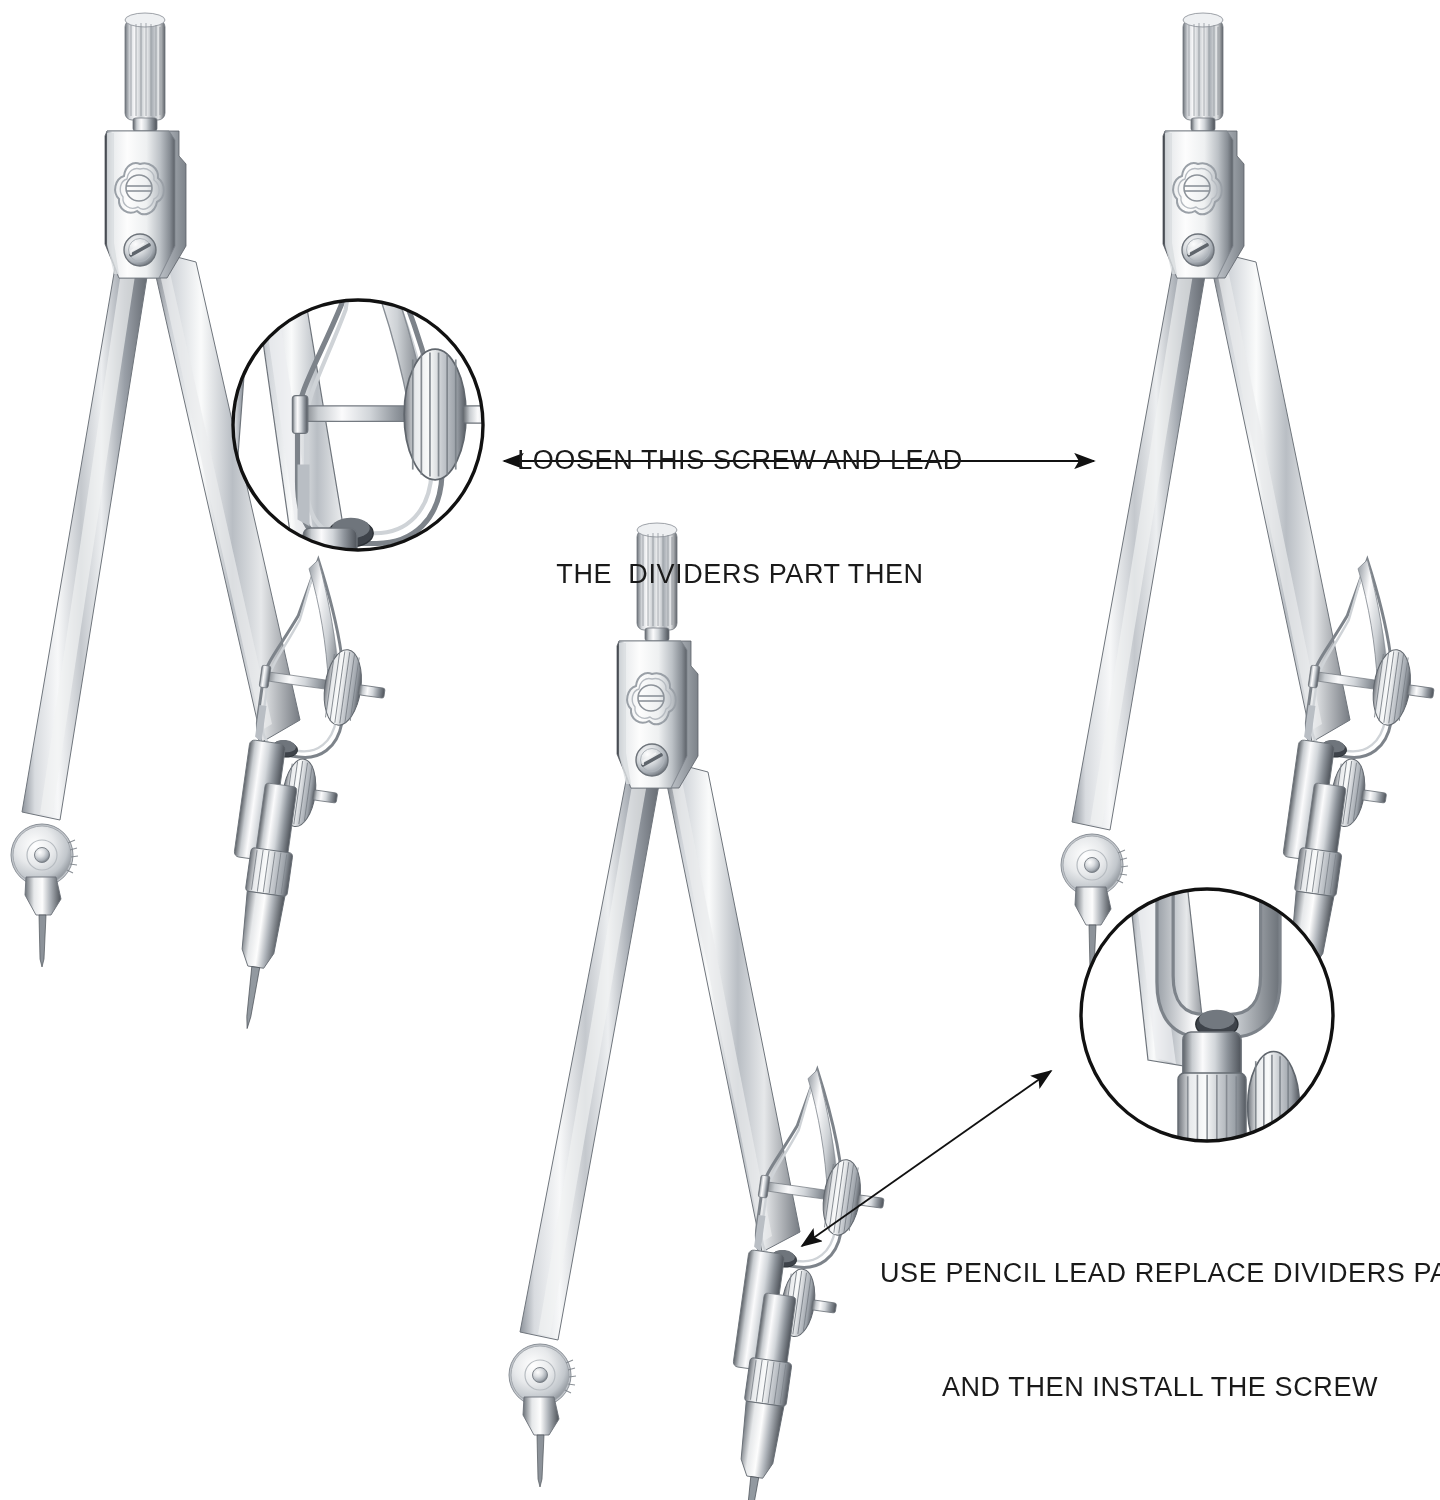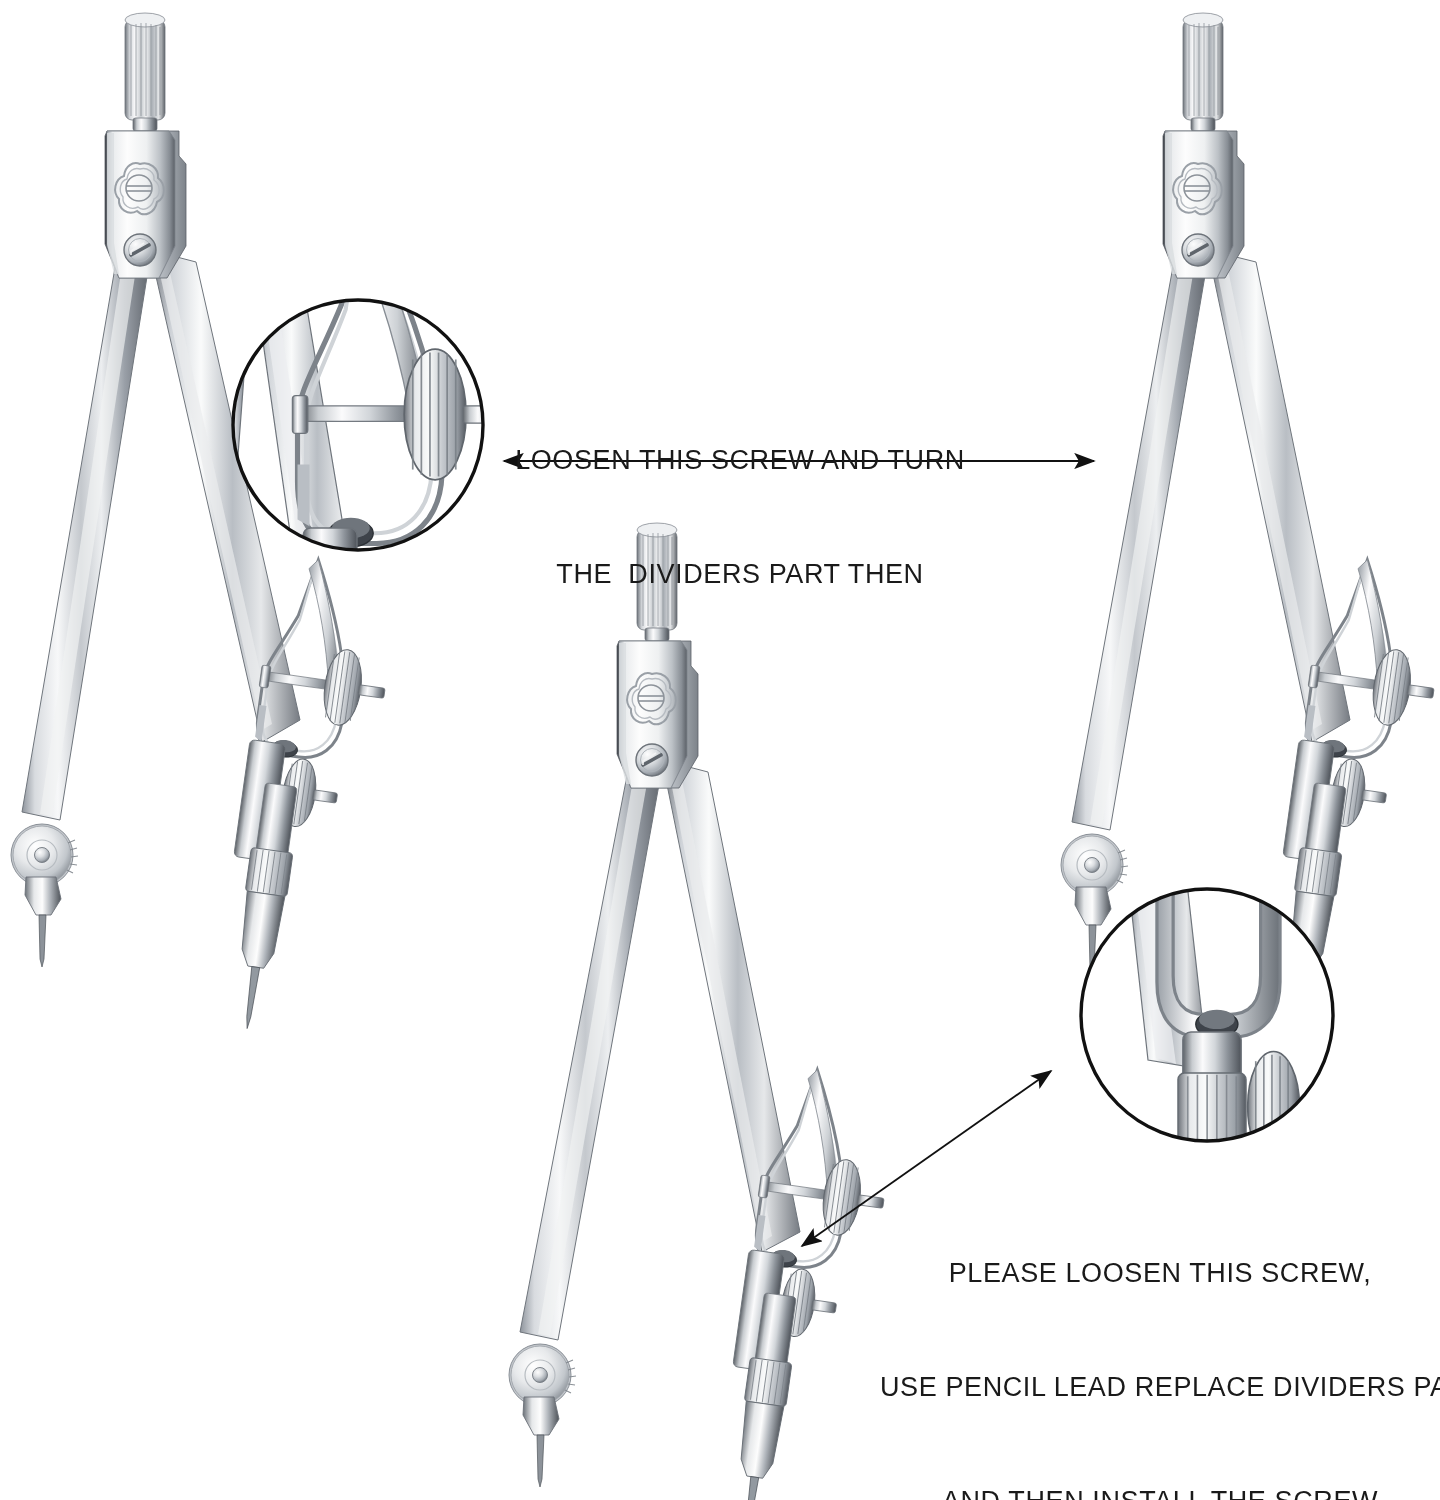--- a/index.html
+++ b/index.html
@@ -376,23 +376,22 @@
       </g>
       <circle cx="1207" cy="1015" r="126" fill="none" stroke="#111111" stroke-width="3.4"></circle>
     </g>
 
     <line x1="504" y1="461" x2="1094" y2="461" stroke="#111111" stroke-width="1.8" marker-start="url(#arrHeadStart)" marker-end="url(#arrHeadEnd)"></line>
 
     <line x1="1051" y1="1071" x2="802" y2="1246" stroke="#111111" stroke-width="1.8" marker-start="url(#arrHeadStart)" marker-end="url(#arrHeadEnd)"></line>
   </svg>
 
   <div class="annot" id="annot-1">
-    <span class="annot-line">LOOSEN THIS SCREW AND TURN</span>
+    <span class="annot-line">LOOSEN THIS SCREW AND LEAD</span>
     <span class="annot-line">THE  DIVIDERS PART THEN</span>
   </div>
 
   <div class="annot" id="annot-2">
-    <span class="annot-line">PLEASE LOOSEN THIS SCREW,</span>
     <span class="annot-line">USE PENCIL LEAD REPLACE DIVIDERS PART</span>
     <span class="annot-line">AND THEN INSTALL THE SCREW</span>
   </div>
 
 </div>
 
 </body></html>

